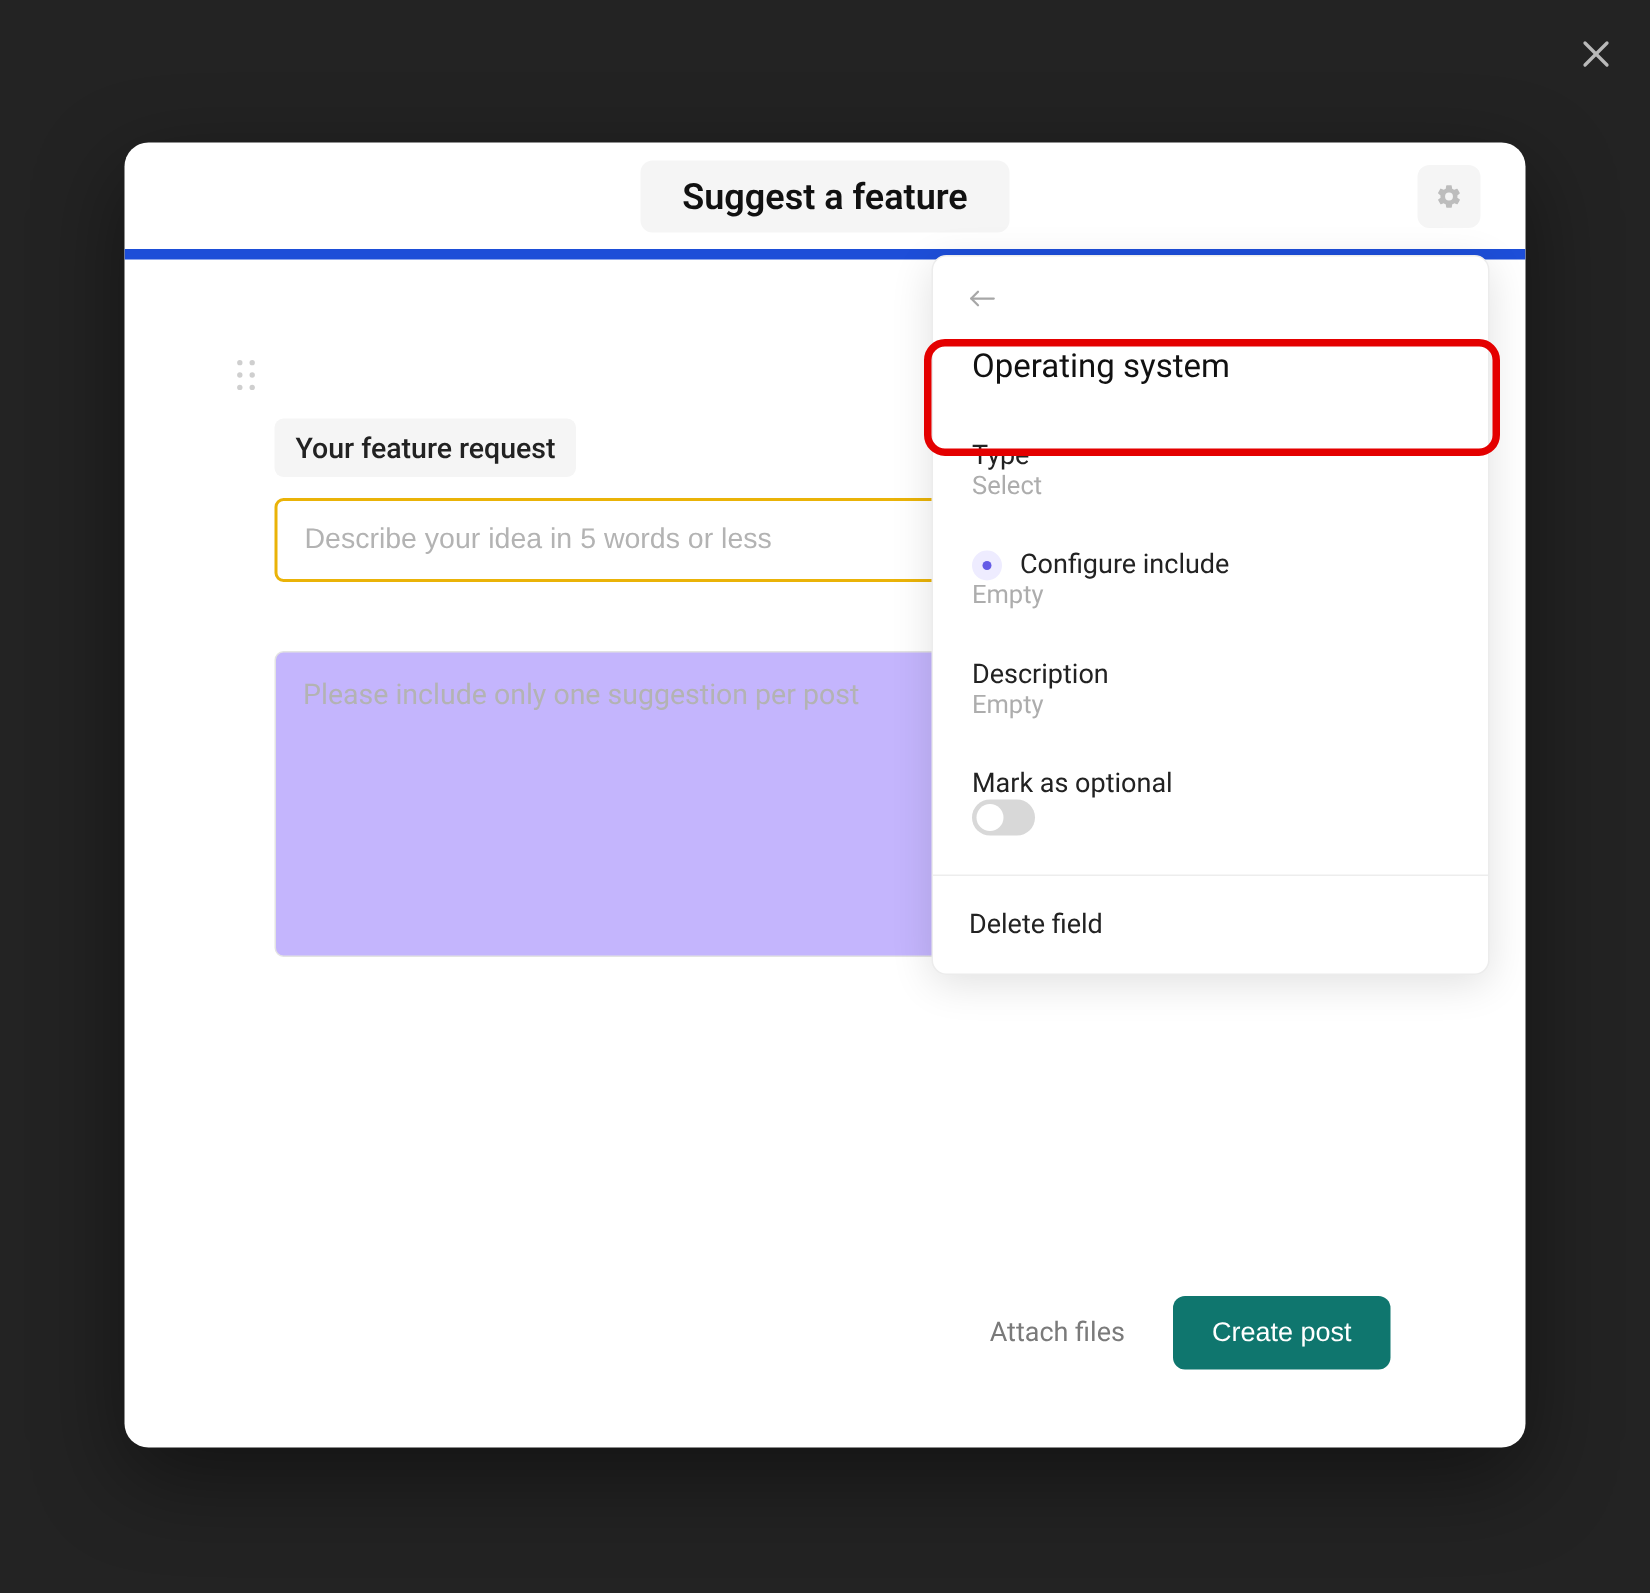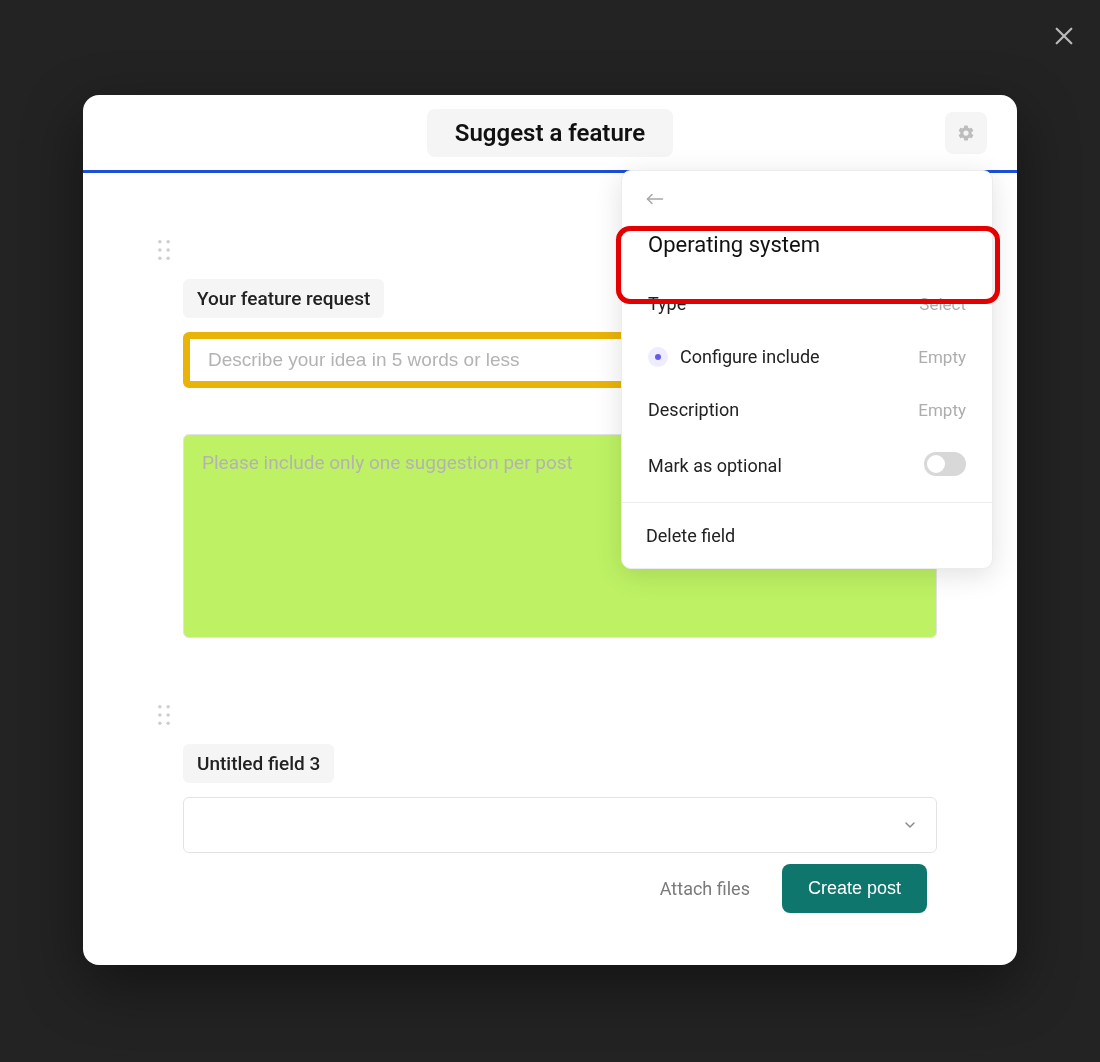--- a/index.html
+++ b/index.html
@@ -32,21 +32,21 @@
     width: 934px;
     height: 870px;
     background: #ffffff;
     border-radius: 16px;
     box-shadow: 0 20px 60px rgba(0,0,0,0.45);
     overflow: hidden;
   }
 
   .modal-header {
     height: 78px;
-    border-bottom: 3px solid #1d4ed8;
+    border-bottom: 7px solid #1d4ed8;
     display: flex;
     align-items: center;
     justify-content: center;
     position: relative;
   }
   .title-pill {
     background: #f5f5f5;
     border-radius: 8px;
     padding: 10px 28px;
     font-size: 24px;
@@ -100,38 +100,38 @@
   }
 
   .field-input-wrap {
     margin-left: 26px;
     margin-top: 14px;
   }
 
   .text-input {
     width: 754px;
     height: 56px;
-    border: 7px solid #eab308;
+    border: 2px solid #eab308;
     border-radius: 6px;
     padding: 0 18px;
     font-size: 19px;
     color: #333;
     background: #fff;
   }
   .text-input::placeholder { color: #b3b3b3; }
 
   .textarea-input {
     width: 754px;
     height: 204px;
     border: 1px solid #e3e3e3;
     border-radius: 6px;
     padding: 16px 18px;
     font-size: 19px;
     color: #333;
-    background: #bef264;
+    background: #c4b5fd;
     resize: none;
     font-family: inherit;
   }
   .textarea-input::placeholder { color: #b3b3b3; }
 
   .select-input {
     width: 754px;
     height: 56px;
     border: 1px solid #e3e3e3;
     border-radius: 6px;
@@ -203,25 +203,26 @@
     top: 55px;
     width: 384px;
     height: 78px;
     border: 5px solid #e40000;
     border-radius: 14px;
     pointer-events: none;
   }
 
   .pop-row {
     display: flex;
-    align-items: flex-end;
+    align-items: flex-start;
     justify-content: space-between;
     padding: 16px 26px;
     font-size: 18px;
     color: #222;
+    flex-direction: column;
   }
   .pop-row .right { color: #adadad; font-size: 17px; }
 
   .radio-dot {
     width: 20px; height: 20px;
     border-radius: 50%;
     background: #eeecff;
     display: inline-flex;
     align-items: center;
     justify-content: center;
@@ -304,42 +305,20 @@
         <input class="text-input" type="text" placeholder="Describe your idea in 5 words or less" style="">
       </div>
     </div>
 
     <div class="field-block">
       <div class="field-input-wrap">
         <textarea class="textarea-input" placeholder="Please include only one suggestion per post" style=""></textarea>
       </div>
     </div>
 
-    <div class="field-block" style="margin-top:56px;">
-      <div class="field-row">
-        <div class="drag-handle">
-          <svg viewBox="0 0 10 16" fill="currentColor">
-              <circle cx="2" cy="2" r="1.3"></circle>
-              <circle cx="8" cy="2" r="1.3"></circle>
-              <circle cx="2" cy="8" r="1.3"></circle>
-              <circle cx="8" cy="8" r="1.3"></circle>
-              <circle cx="2" cy="14" r="1.3"></circle>
-              <circle cx="8" cy="14" r="1.3"></circle>
-            </svg>
-        </div>
-        <div class="field-label-pill">Untitled field 3</div>
-      </div>
-      <div class="field-input-wrap">
-        <div class="select-input">
-          <svg viewBox="0 0 24 24" fill="none" stroke="currentColor" stroke-width="2.2" stroke-linecap="round" stroke-linejoin="round">
-            <polyline points="6 9 12 15 18 9"></polyline>
-          </svg>
-        </div>
-      </div>
-    </div>
 
   </div>
 
   <div class="footer">
     <span class="attach-link">Attach files</span>
     <button class="create-btn">Create post</button>
   </div>
 
   <div class="popover">
     <div class="pop-back">

